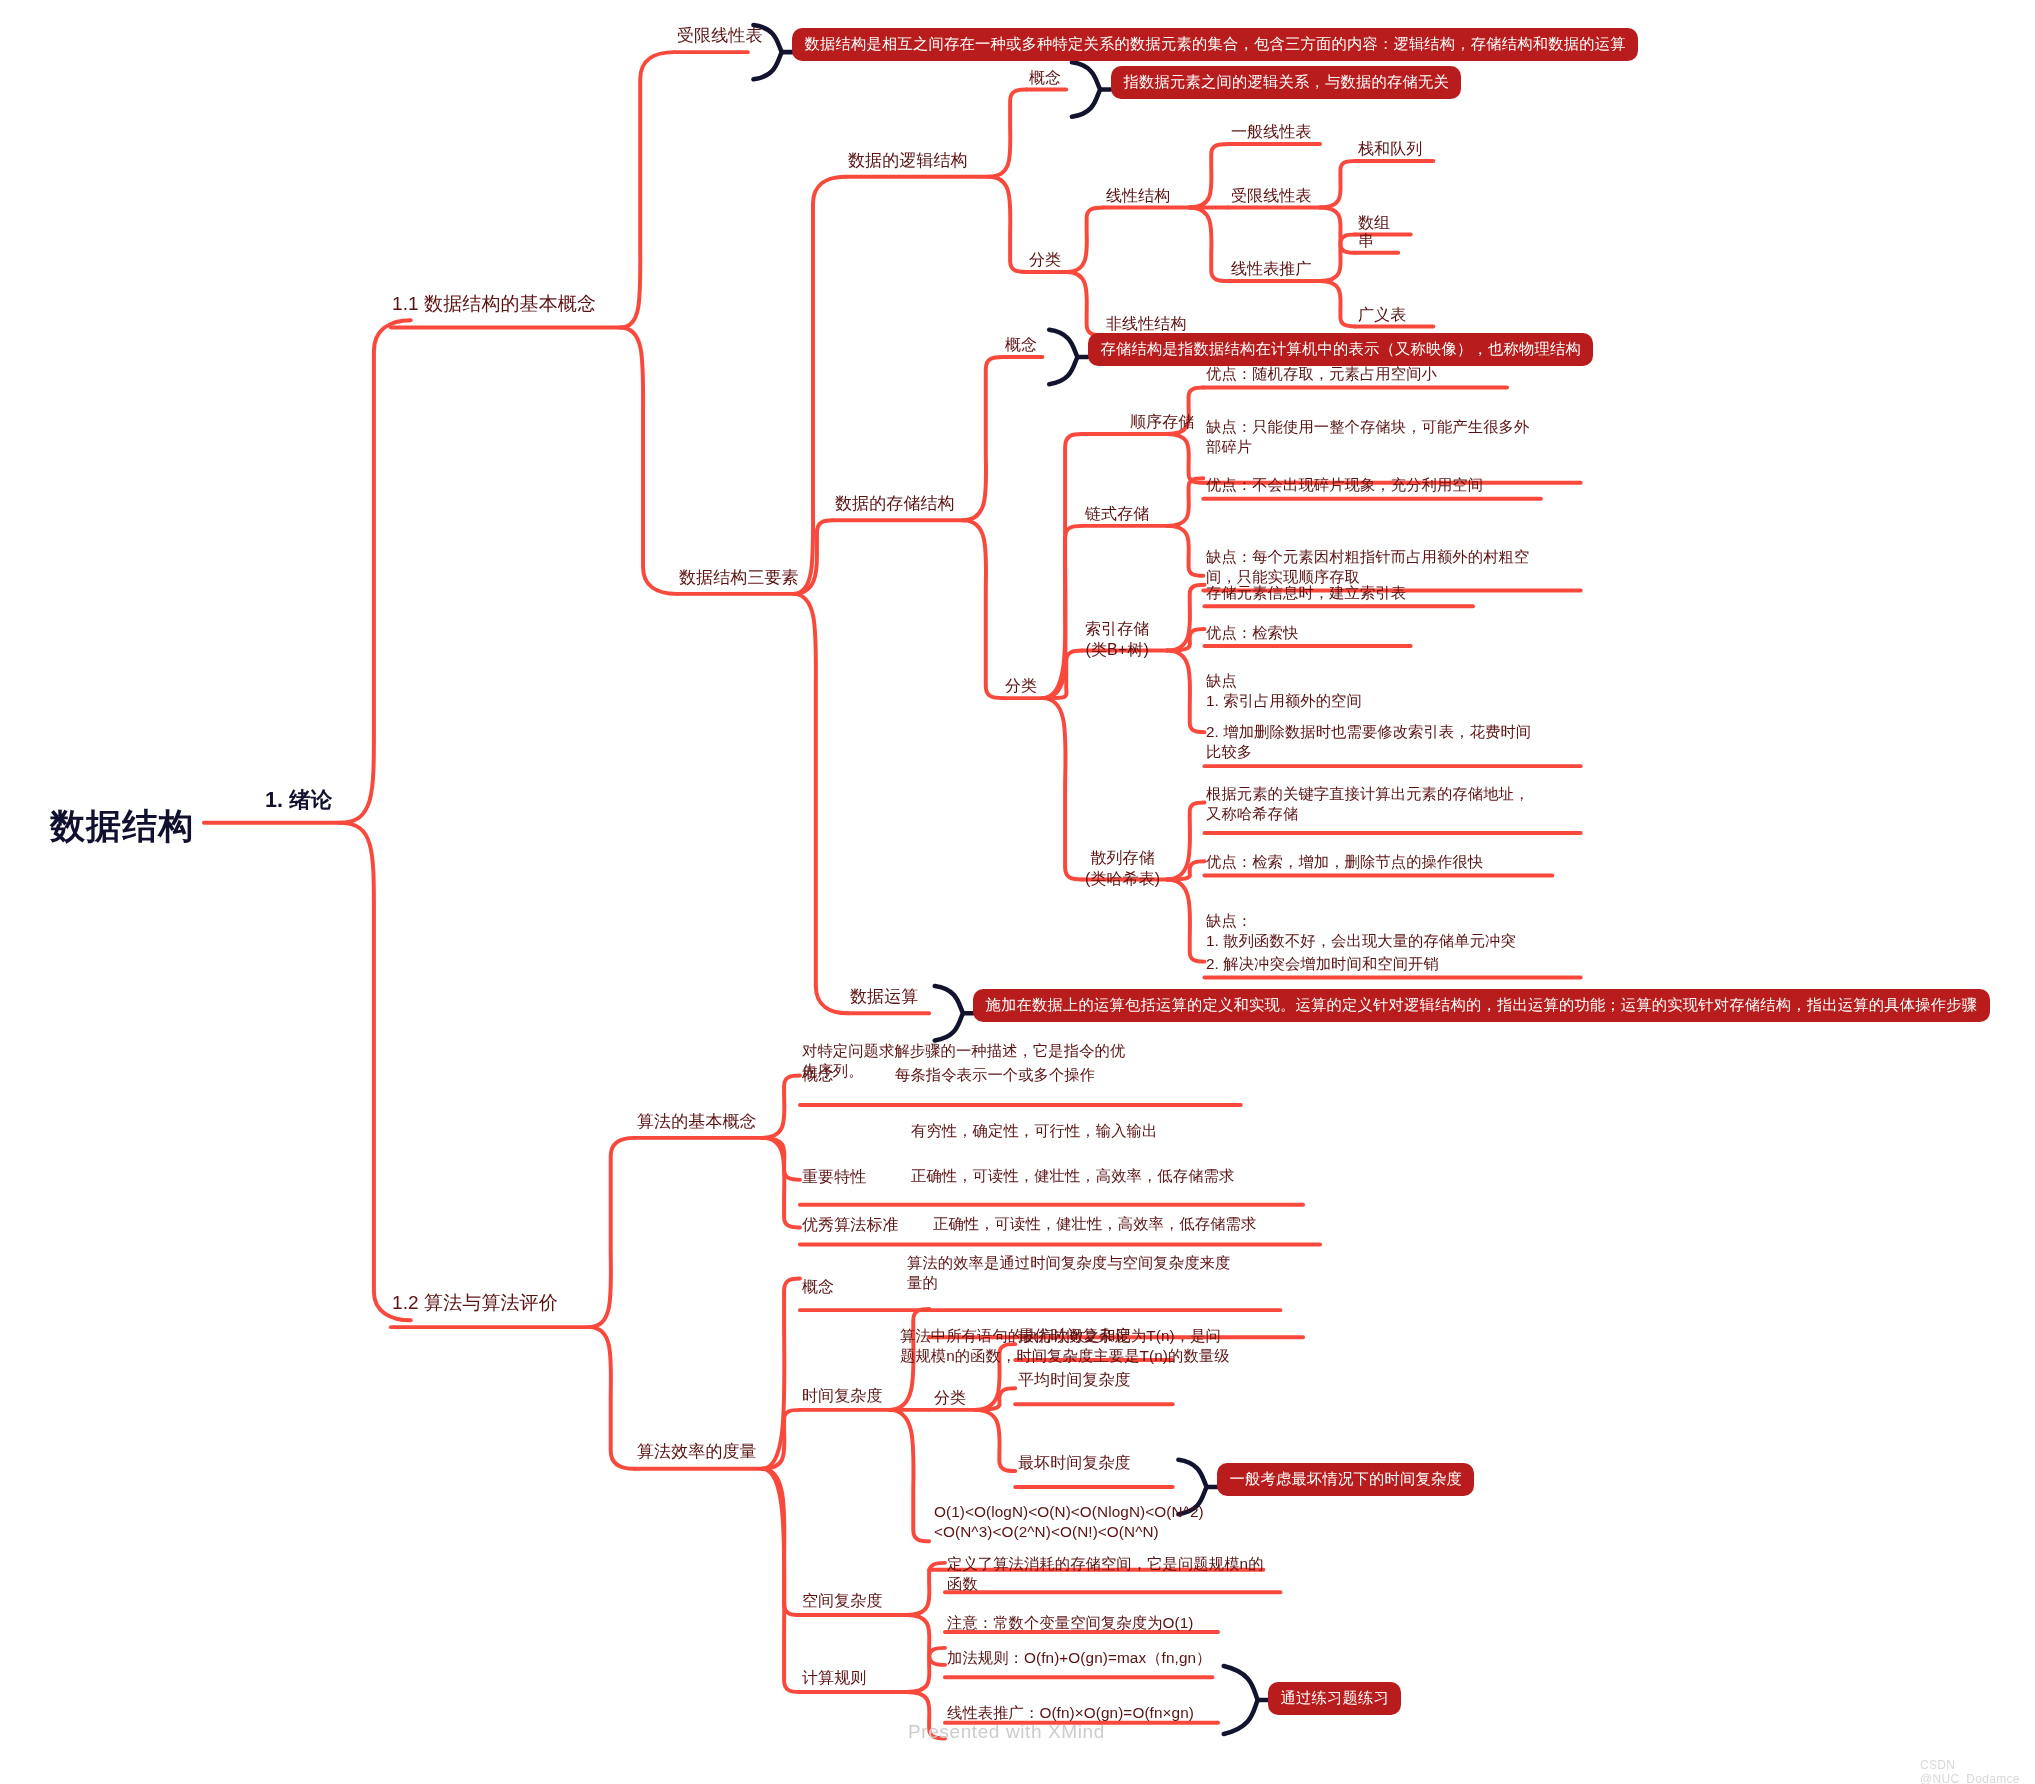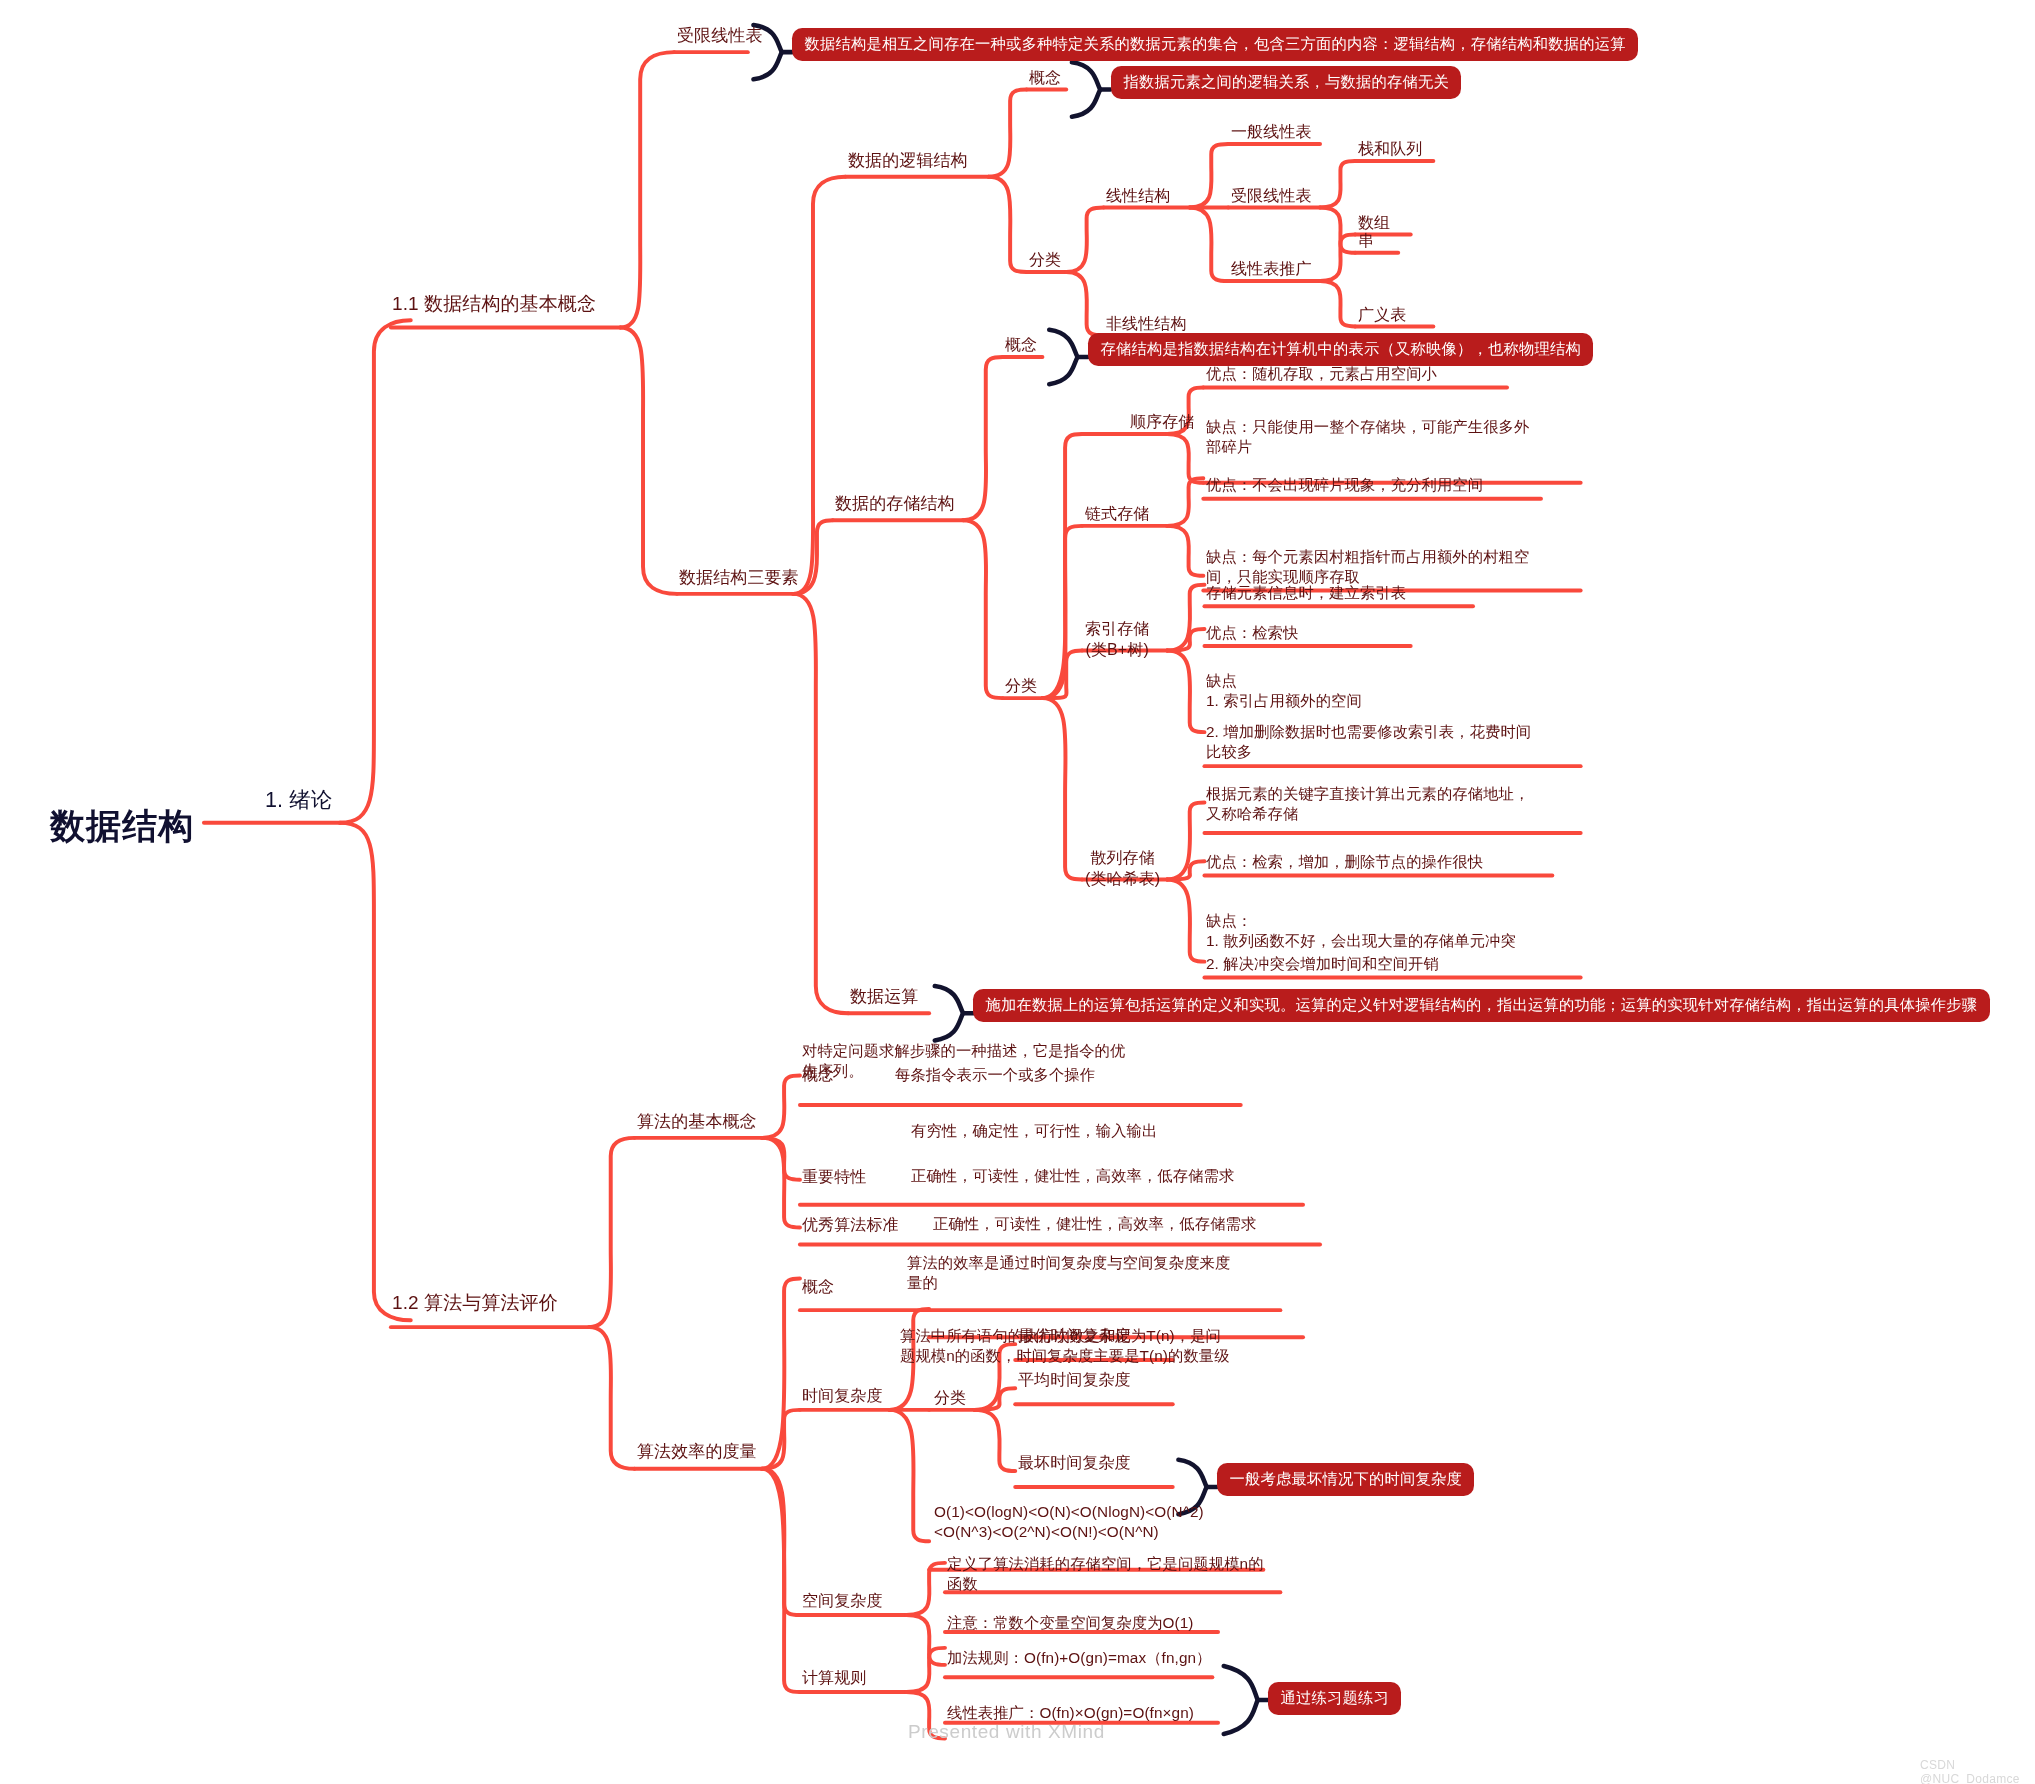--- a/index.html
+++ b/index.html
@@ -18,21 +18,21 @@
     letter-spacing:0.1px;
   }
   .node.root{
     color:#101030;
     font-weight:bold;
     font-size:35px;
     letter-spacing:1.1px;
   }
   .node.lvl1{
     color:#101030;
-    font-weight:normal;
+    font-weight:bold;
     font-size:21.5px;
   }
   .node.lvl2{ font-size:19px; }
   .node.lvl3{ font-size:17px; }
   .node.lvl4{ font-size:16px; }
   .node.lvl5{ font-size:15.3px; }
   .callout{
     position:absolute;
     background:#b91c1c;
     color:#ffffff;

